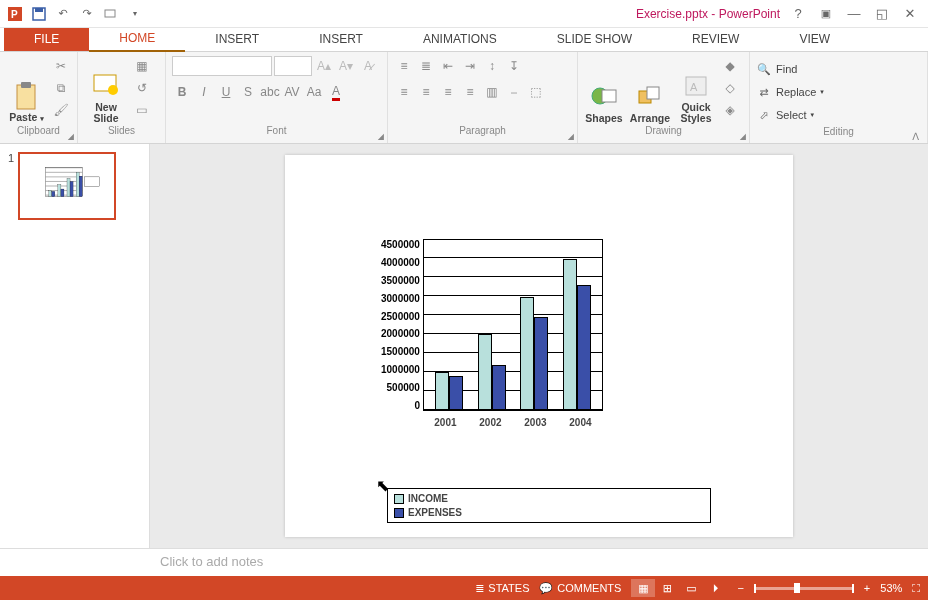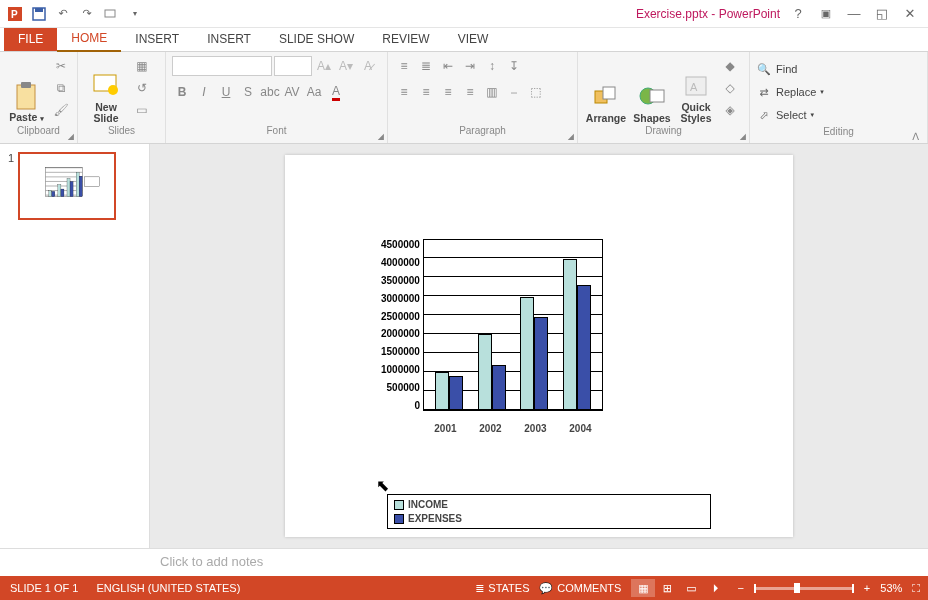--- a/index.html
+++ b/index.html
@@ -8,21 +8,21 @@
 
 .titlebar { height:28px; background:#fff; display:flex; align-items:center; border-bottom:1px solid #e5e5e5; }
 .qat { display:flex; align-items:center; gap:2px; padding:0 4px; }
 .qat-item { width:22px; height:22px; display:flex; align-items:center; justify-content:center; color:#666; }
 .title-center { flex:1; text-align:right; color:#be185d; font-size:12px; }
 .title-right { display:flex; gap:4px; padding:0 6px; }
 .win-btn { width:24px; height:22px; display:flex; align-items:center; justify-content:center; color:#666; font-size:13px; }
 
 
 .tabs { height:24px; background:#fff; display:flex; align-items:flex-end; padding-left:4px; border-bottom:1px solid #d4d4d4; }
-.tab { padding:4px 14px 5px; font-size:12px; color:#444; }
+.tab { padding:4px 30px 5px; font-size:12px; color:#444; }
 .tab.file { background:#d24726; color:#fff; }
 .tab.active { color:#d24726; border-bottom:2px solid #a16207; margin-bottom:-1px; }
 
 
 .ribbon { height:92px; background:#f5f5f5; display:flex; border-bottom:1px solid #d4d4d4; }
 .group { border-right:1px solid #e0e0e0; display:flex; flex-direction:column; }
 .group-body { flex:1; display:flex; align-items:flex-start; padding:4px 6px 0; gap:4px; }
 .group-label { height:18px; text-align:center; font-size:10px; color:#888; position:relative; }
 .group-label .dialog-launch { position:absolute; right:3px; bottom:2px; font-size:8px; color:#888; }
 .big-btn { display:flex; flex-direction:column; align-items:center; justify-content:flex-end; width:44px; height:68px; }
@@ -50,21 +50,21 @@
 .chart-wrap { position:absolute; left:96px; top:84px; width:330px; height:200px; display:flex;flex-direction:column; }
 .chart-inner { display:flex; }
 .y-labels { display:flex; flex-direction:column; justify-content:space-between; align-items:flex-end; height:172px; font-size:10px; font-weight:bold; color:#000; padding-right:3px; }
 .plot { width:180px; height:172px; border:1px solid #000; position:relative; background:#fff;
  background-image:repeating-linear-gradient(to top, #000 0, #000 1px, transparent 1px, transparent 19px); }
 .bars { position:absolute; bottom:0; left:0; right:0; height:100%; display:flex; justify-content:space-around; align-items:flex-end; padding:0 4px; }
 .bar-pair { display:flex; align-items:flex-end; gap:0; }
 .bar { width:14px; border:1px solid #000; }
 .bar.income { background:#b8e0dc; }
 .bar.expense { background:#3a4fa8; }
-.x-labels { display:flex; justify-content:space-around; font-size:10px; font-weight:bold; padding-top:12px; width:180px; margin-left:auto; }
+.x-labels { display:flex; justify-content:space-around; font-size:10px; font-weight:bold; padding-top:6px; width:180px; margin-left:auto; }
 .legend-box { border:1px solid #000; padding:4px 6px; font-size:10px; font-weight:bold; height:40px; display:flex; flex-direction:column; justify-content:center; gap:3px; margin-left:6px; margin-top:60px; }
 .legend-item { display:flex; align-items:center; gap:4px; }
 .swatch { width:10px; height:10px; border:1px solid #000; }
 .swatch.income { background:#b8e0dc; }
 .swatch.expense { background:#3a4fa8; }
 
 
 .thumb svg { width:76px; height:50px; }
 
 
@@ -117,20 +117,21 @@
     <div class="win-btn">◱</div>
     <div class="win-btn">✕</div>
   </div>
 </div>
 
 <div class="tabs">
   <div class="tab file">FILE</div>
   <div class="tab active">HOME</div>
   <div class="tab">INSERT</div>
   <div class="tab">INSERT</div>
+  <div class="tab">ANIMATIONS</div>
   <div class="tab">SLIDE SHOW</div>
   <div class="tab">REVIEW</div>
   <div class="tab">VIEW</div>
 </div>
 
 <div class="ribbon">
 
   <div class="group" style="width:78px;">
     <div class="group-body">
       <div class="big-btn">
@@ -221,37 +222,37 @@
         <div class="mini">▥</div>
         <div class="mini">⎯</div>
         <div class="mini">⬚</div>
       </div>
     </div>
     <div class="group-label"><span>Paragraph</span><span class="dialog-launch">◢</span></div>
   </div>
 
   <div class="group" style="width:172px;">
     <div class="group-body">
+      <div class="big-btn" style="width:40px;">
+        <div class="ic">
+            <svg width="28" height="26">
+              <circle cx="10" cy="12" r="8" fill="#7ab648" stroke="#4a7"></circle>
+              <rect x="12" y="6" width="14" height="12" fill="#fff" stroke="#888"></rect>
+            </svg>
+          </div>
+        <div class="lbl">Shapes</div>
+      </div>
       <div class="big-btn" style="width:44px;">
         <div class="ic">
             <svg width="26" height="24">
               <rect x="2" y="6" width="12" height="12" fill="#f0c060" stroke="#b80"></rect>
               <rect x="10" y="2" width="12" height="12" fill="#fff" stroke="#888"></rect>
             </svg>
           </div>
         <div class="lbl">Arrange</div>
-      </div>
-      <div class="big-btn" style="width:40px;">
-        <div class="ic">
-            <svg width="28" height="26">
-              <circle cx="10" cy="12" r="8" fill="#7ab648" stroke="#4a7"></circle>
-              <rect x="12" y="6" width="14" height="12" fill="#fff" stroke="#888"></rect>
-            </svg>
-          </div>
-        <div class="lbl">Shapes</div>
       </div>
       <div class="big-btn" style="width:40px;">
         <div class="ic disabled">
             <svg width="26" height="24">
               <rect x="3" y="3" width="20" height="18" fill="#eee" stroke="#bbb"></rect>
               <text x="7" y="17" font-size="11" fill="#bbb">A</text>
             </svg>
           </div>
         <div class="lbl disabled" style="white-space:pre;">Quick
 Styles</div>
@@ -380,24 +381,20 @@
     </div>
     <div class="cursor">⬉</div>
   </div>
 </div>
 
 <div class="notes">
   <span>Click to add notes</span>
 </div>
 
 <div class="status">
-  <div class="status-left">
-    <span>SLIDE 1 OF 1</span>
-    <span>ENGLISH (UNITED STATES)</span>
-  </div>
   <div class="status-right">
     <div class="sb-btn">
         <span>≣</span>
         <span>STATES</span>
       </div>
     <div class="sb-btn">
         <span>💬</span>
         <span>COMMENTS</span>
       </div>
     <div class="view-btns">

